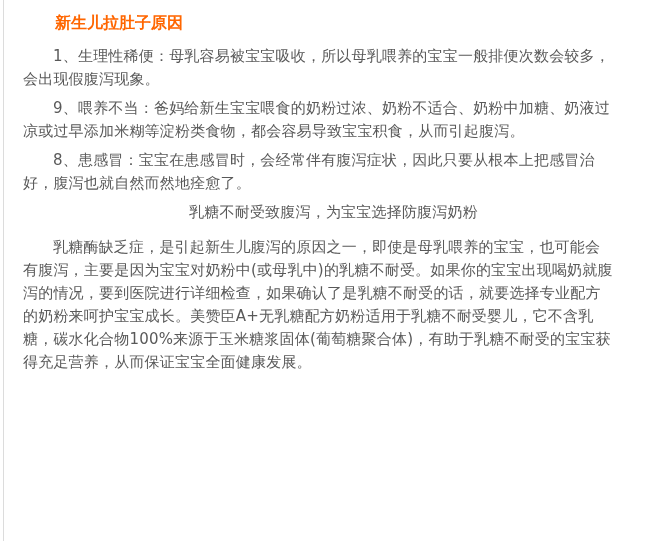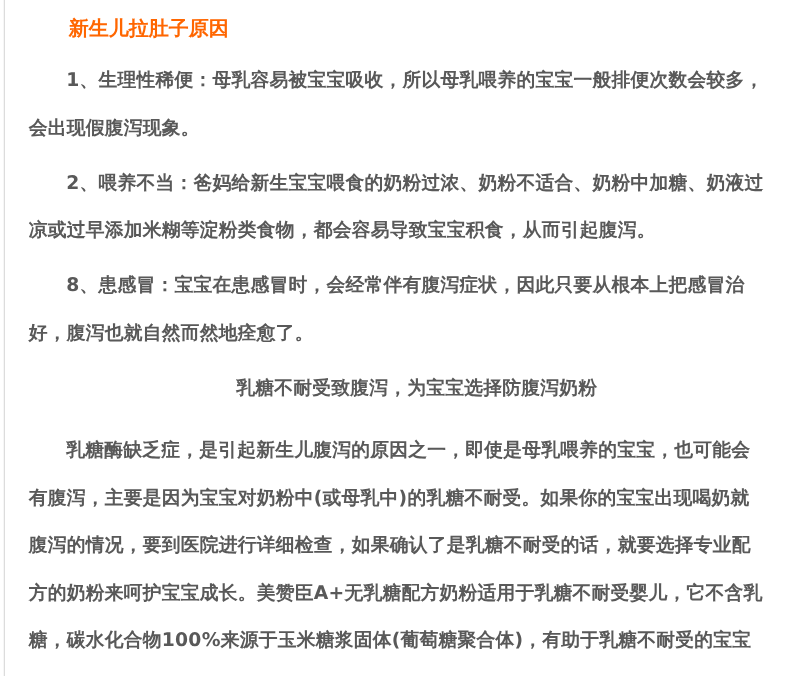--- a/index.html
+++ b/index.html
@@ -23,41 +23,40 @@
   .article-title {
     font-size: 16px;
     line-height: 22px;
     font-weight: bold;
     color: var(--title-color, #ff6600);
     margin: 6px 0 11px 0;
     text-indent: 2em;
   }
   .para {
     font-size: 15px;
-    line-height: 38px;
+    line-height: 23px;
     color: var(--body-color, #595959);
     margin: 0 7px 6px 0;
     text-indent: 2em;
     letter-spacing: 0.2px;
-    font-weight: bold;
   }
   .subheading {
     margin-bottom: 12px;
     text-align: center;
   }
 </style>
 </head>
 <body style="background: rgb(255, 255, 255);">
 
 <div class="article">
   <h1 class="article-title">新生儿拉肚子原因</h1>
 
   <p class="para">1、生理性稀便：母乳容易被宝宝吸收，所以母乳喂养的宝宝一般排便次数会较多，会出现假腹泻现象。</p>
 
-  <p class="para">2、喂养不当：爸妈给新生宝宝喂食的奶粉过浓、奶粉不适合、奶粉中加糖、奶液过凉或过早添加米糊等淀粉类食物，都会容易导致宝宝积食，从而引起腹泻。</p>
+  <p class="para">9、喂养不当：爸妈给新生宝宝喂食的奶粉过浓、奶粉不适合、奶粉中加糖、奶液过凉或过早添加米糊等淀粉类食物，都会容易导致宝宝积食，从而引起腹泻。</p>
 
 
   <p class="para">8、患感冒：宝宝在患感冒时，会经常伴有腹泻症状，因此只要从根本上把感冒治好，腹泻也就自然而然地痊愈了。</p>
 
 
   <p class="para subheading">乳糖不耐受致腹泻，为宝宝选择防腹泻奶粉</p>
 
   <p class="para">乳糖酶缺乏症，是引起新生儿腹泻的原因之一，即使是母乳喂养的宝宝，也可能会有腹泻，主要是因为宝宝对奶粉中(或母乳中)的乳糖不耐受。如果你的宝宝出现喝奶就腹泻的情况，要到医院进行详细检查，如果确认了是乳糖不耐受的话，就要选择专业配方的奶粉来呵护宝宝成长。美赞臣A+无乳糖配方奶粉适用于乳糖不耐受婴儿，它不含乳糖，碳水化合物100%来源于玉米糖浆固体(葡萄糖聚合体)，有助于乳糖不耐受的宝宝获得充足营养，从而保证宝宝全面健康发展。</p>
 </div>
 

